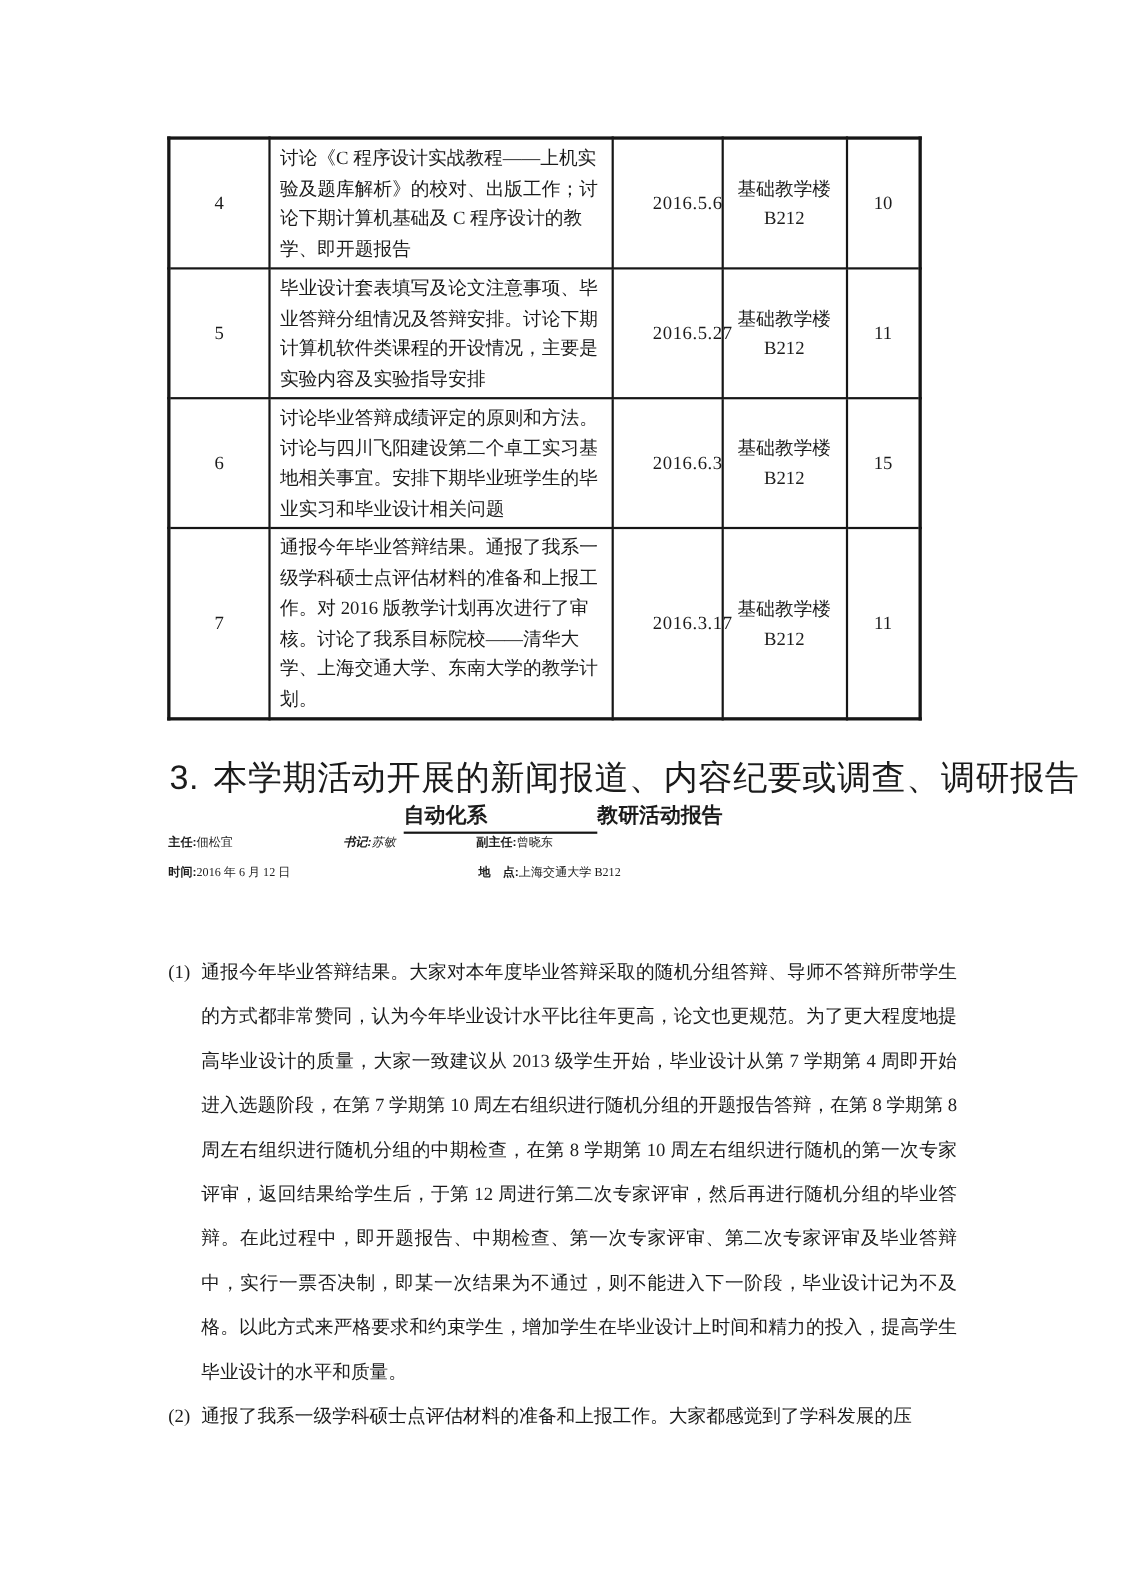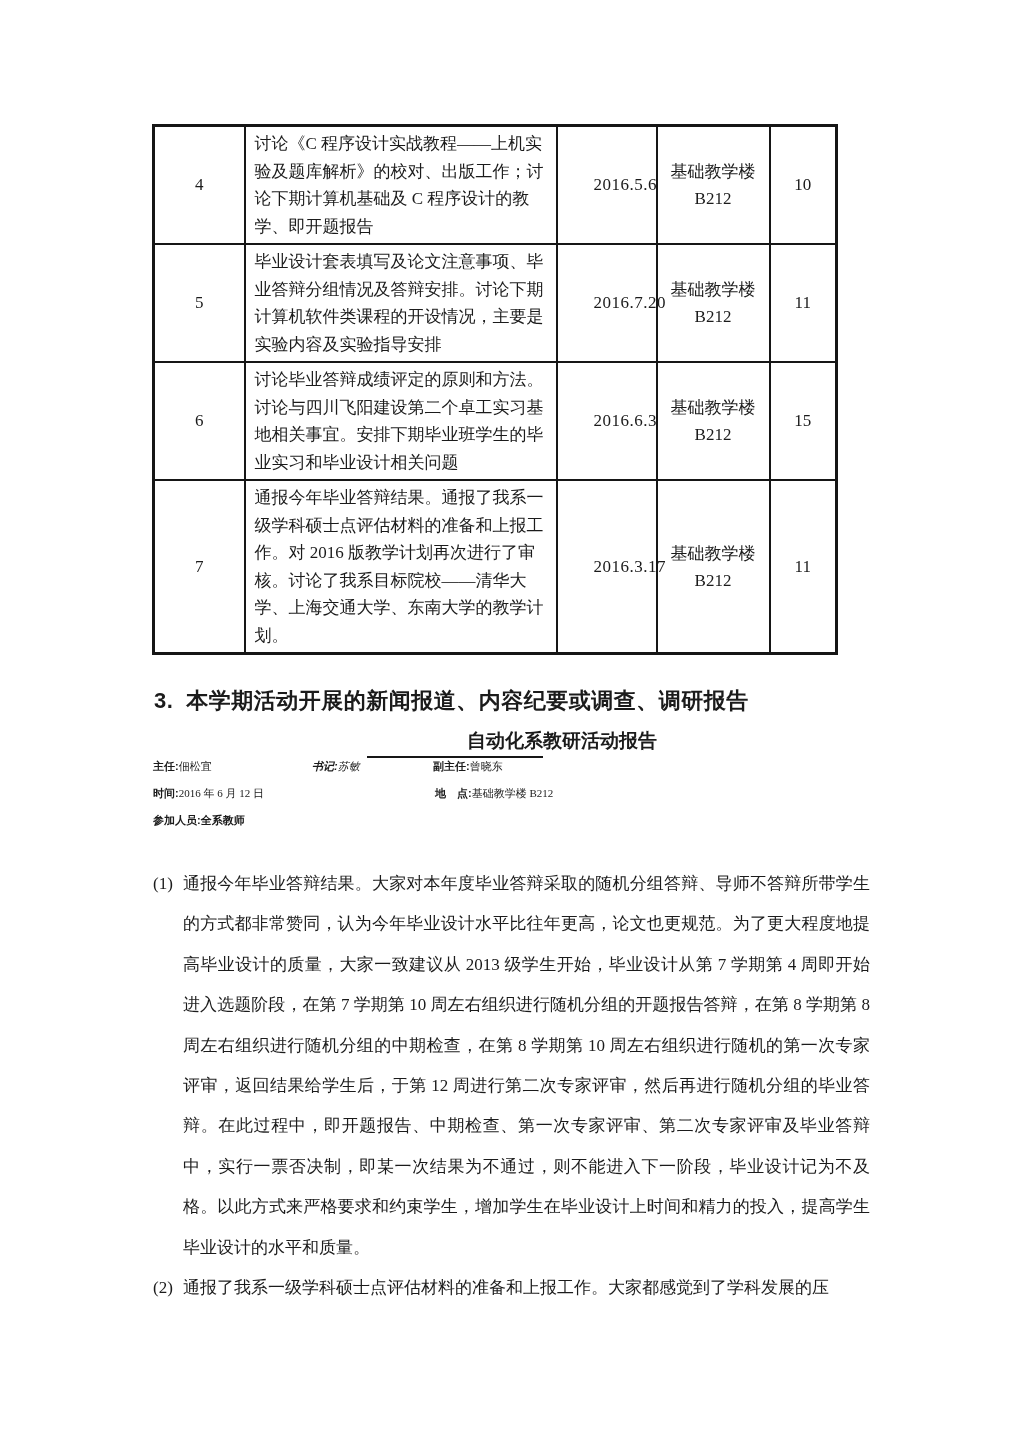--- a/index.html
+++ b/index.html
@@ -32,33 +32,33 @@
   .doc-table td.c-loc{text-align:center;line-height:27px;}
   .doc-table td.c-count{text-align:center;margin-left:44px;}
   tr.row-a{height:110px;}
   tr.row-b{height:106px;}
   tr.row-c{height:106px;}
   tr.row-d{height:168px;}
   
   .heading{
     position:absolute;left:154px;top:686px;
     font-family:"Liberation Sans","DejaVu Sans",sans-serif;
-    font-weight:bold;font-size:22px;letter-spacing:0.5px;
+    font-weight:normal;font-size:31px;letter-spacing:0.5px;
     white-space:nowrap;
   }
   .h-num{margin-right:13px;}
   
   .subtitle{
     position:absolute;left:152px;top:728px;width:720px;
     text-align:center;
     font-family:"Liberation Sans","DejaVu Sans",sans-serif;
     font-weight:bold;font-size:19px;
   }
   .dept{
-    display:inline-block;width:176px;text-align:right;
+    display:inline-block;width:176px;text-align:left;
     border-bottom:2px solid #161616;padding-bottom:2px;
   }
   
   .fields{position:absolute;left:153px;top:753px;width:719px;font-size:11px;}
   .frow{position:relative;height:26.8px;line-height:26.8px;}
   .fitem{position:absolute;top:0;white-space:nowrap;}
   .p0{left:0;} .p-b{left:159px;font-style:italic;} .p-c{left:280px;} .p-d{left:282px;}
   .flabel{
     font-family:"Liberation Sans","DejaVu Sans",sans-serif;
     font-weight:bold;
@@ -97,21 +97,21 @@
         <td class="c-date">2016.5.6</td>
         <td class="c-loc">
           <span>基础教学楼</span><br>
           <span>B212</span>
         </td>
         <td class="c-count">10</td>
       </tr>
       <tr class="row-b">
         <td class="c-num">5</td>
         <td class="c-desc">毕业设计套表填写及论文注意事项、毕业答辩分组情况及答辩安排。讨论下期计算机软件类课程的开设情况，主要是实验内容及实验指导安排</td>
-        <td class="c-date">2016.7.20</td>
+        <td class="c-date">2016.5.27</td>
         <td class="c-loc">
           <span>基础教学楼</span><br>
           <span>B212</span>
         </td>
         <td class="c-count">11</td>
       </tr>
       <tr class="row-c">
         <td class="c-num">6</td>
         <td class="c-desc">讨论毕业答辩成绩评定的原则和方法。讨论与四川飞阳建设第二个卓工实习基地相关事宜。安排下期毕业班学生的毕业实习和毕业设计相关问题</td>
         <td class="c-date">2016.6.3</td>
@@ -152,26 +152,21 @@
       </span>
       <span class="fitem p-c">
         <span class="flabel">副主任:</span><span class="fvalue">曾晓东</span>
       </span>
     </div>
     <div class="frow">
       <span class="fitem p0">
         <span class="flabel">时间:</span><span class="fvalue">2016 年 6 月 12 日</span>
       </span>
       <span class="fitem p-d">
-        <span class="flabel">地　点:</span><span class="fvalue">基础教学楼 B212</span>
-      </span>
-    </div>
-    <div class="frow">
-      <span class="fitem p0">
-        <span class="flabel">参加人员:</span><span class="fvalue-bold">全系教师</span>
+        <span class="flabel">地　点:</span><span class="fvalue">上海交通大学 B212</span>
       </span>
     </div>
   </div>
 
   <div class="paras">
     <div class="para">
       <span class="pmark">(1)</span>
       <div class="ptext">通报今年毕业答辩结果。大家对本年度毕业答辩采取的随机分组答辩、导师不答辩所带学生的方式都非常赞同，认为今年毕业设计水平比往年更高，论文也更规范。为了更大程度地提高毕业设计的质量，大家一致建议从 2013 级学生开始，毕业设计从第 7 学期第 4 周即开始进入选题阶段，在第 7 学期第 10 周左右组织进行随机分组的开题报告答辩，在第 8 学期第 8 周左右组织进行随机分组的中期检查，在第 8 学期第 10 周左右组织进行随机的第一次专家评审，返回结果给学生后，于第 12 周进行第二次专家评审，然后再进行随机分组的毕业答辩。在此过程中，即开题报告、中期检查、第一次专家评审、第二次专家评审及毕业答辩中，实行一票否决制，即某一次结果为不通过，则不能进入下一阶段，毕业设计记为不及格。以此方式来严格要求和约束学生，增加学生在毕业设计上时间和精力的投入，提高学生毕业设计的水平和质量。</div>
     </div>
     <div class="para">

